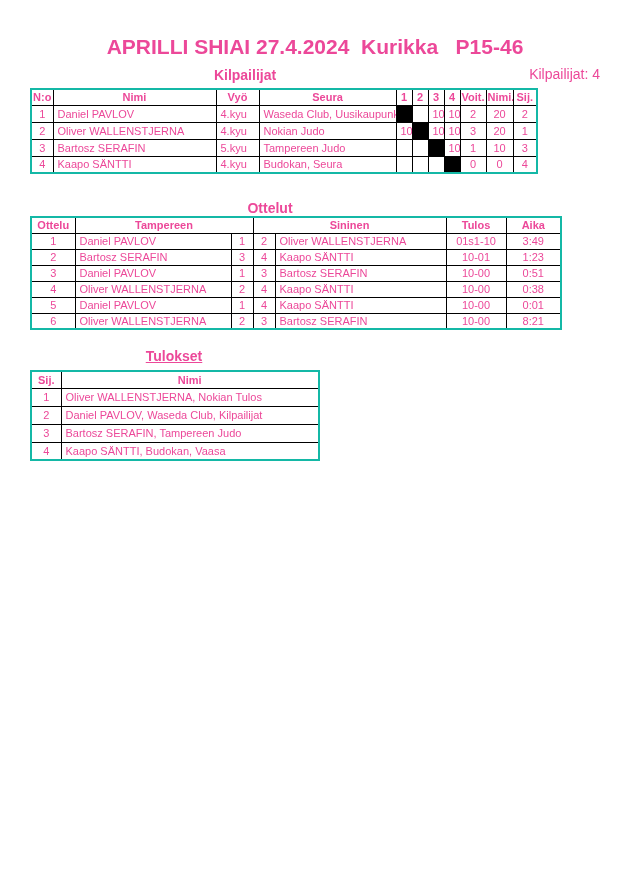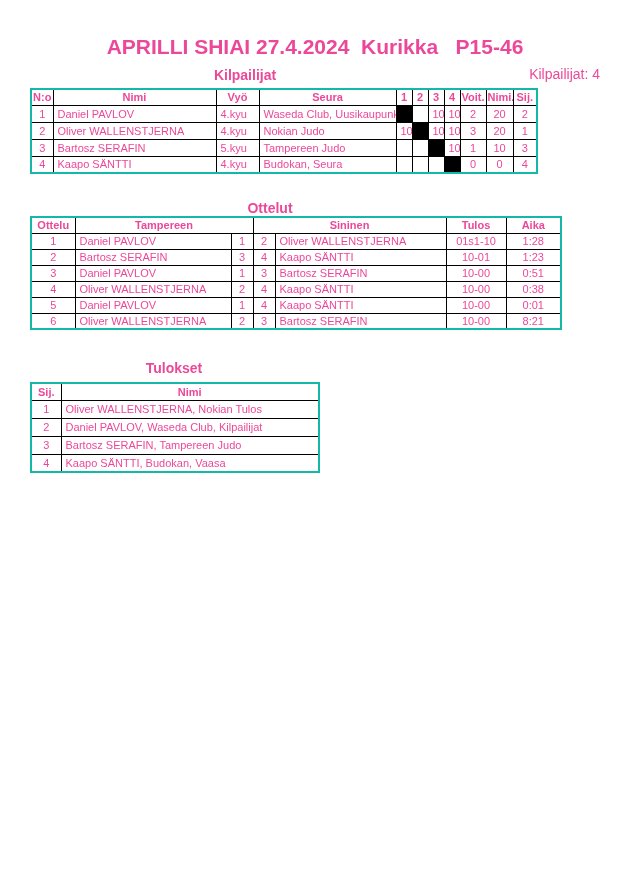--- a/index.html
+++ b/index.html
@@ -21,21 +21,21 @@
     line-height: 26px;
     white-space: pre;
   }
   .section-title {
     font-size: 14px;
     font-weight: bold;
     text-align: center;
   }
   .w1 { width: 430px; margin-top: 7px; }
   .w2 { width: 480px; margin-top: 26px; }
-  .w3 { width: 288px; margin-top: 30px; }
+  .w3 { width: 288px; margin-top: 18px; text-decoration: underline; }
   .count {
     position: absolute;
     top: 66px; right: 30px;
     font-size: 14px;
   }
   table.grid {
     border-collapse: collapse;
     table-layout: fixed;
     border: 2px solid #14b8a6;
   }
@@ -173,21 +173,21 @@
       <th>Tulos</th>
       <th>Aika</th>
     </tr>
     <tr>
       <td class="c">1</td>
       <td>Daniel PAVLOV</td>
       <td class="c">1</td>
       <td class="c">2</td>
       <td>Oliver WALLENSTJERNA</td>
       <td class="c">01s1-10</td>
-      <td class="c">1:28</td>
+      <td class="c">3:49</td>
     </tr>
     <tr>
       <td class="c">2</td>
       <td>Bartosz SERAFIN</td>
       <td class="c">3</td>
       <td class="c">4</td>
       <td>Kaapo SÄNTTI</td>
       <td class="c">10-01</td>
       <td class="c">1:23</td>
     </tr>

